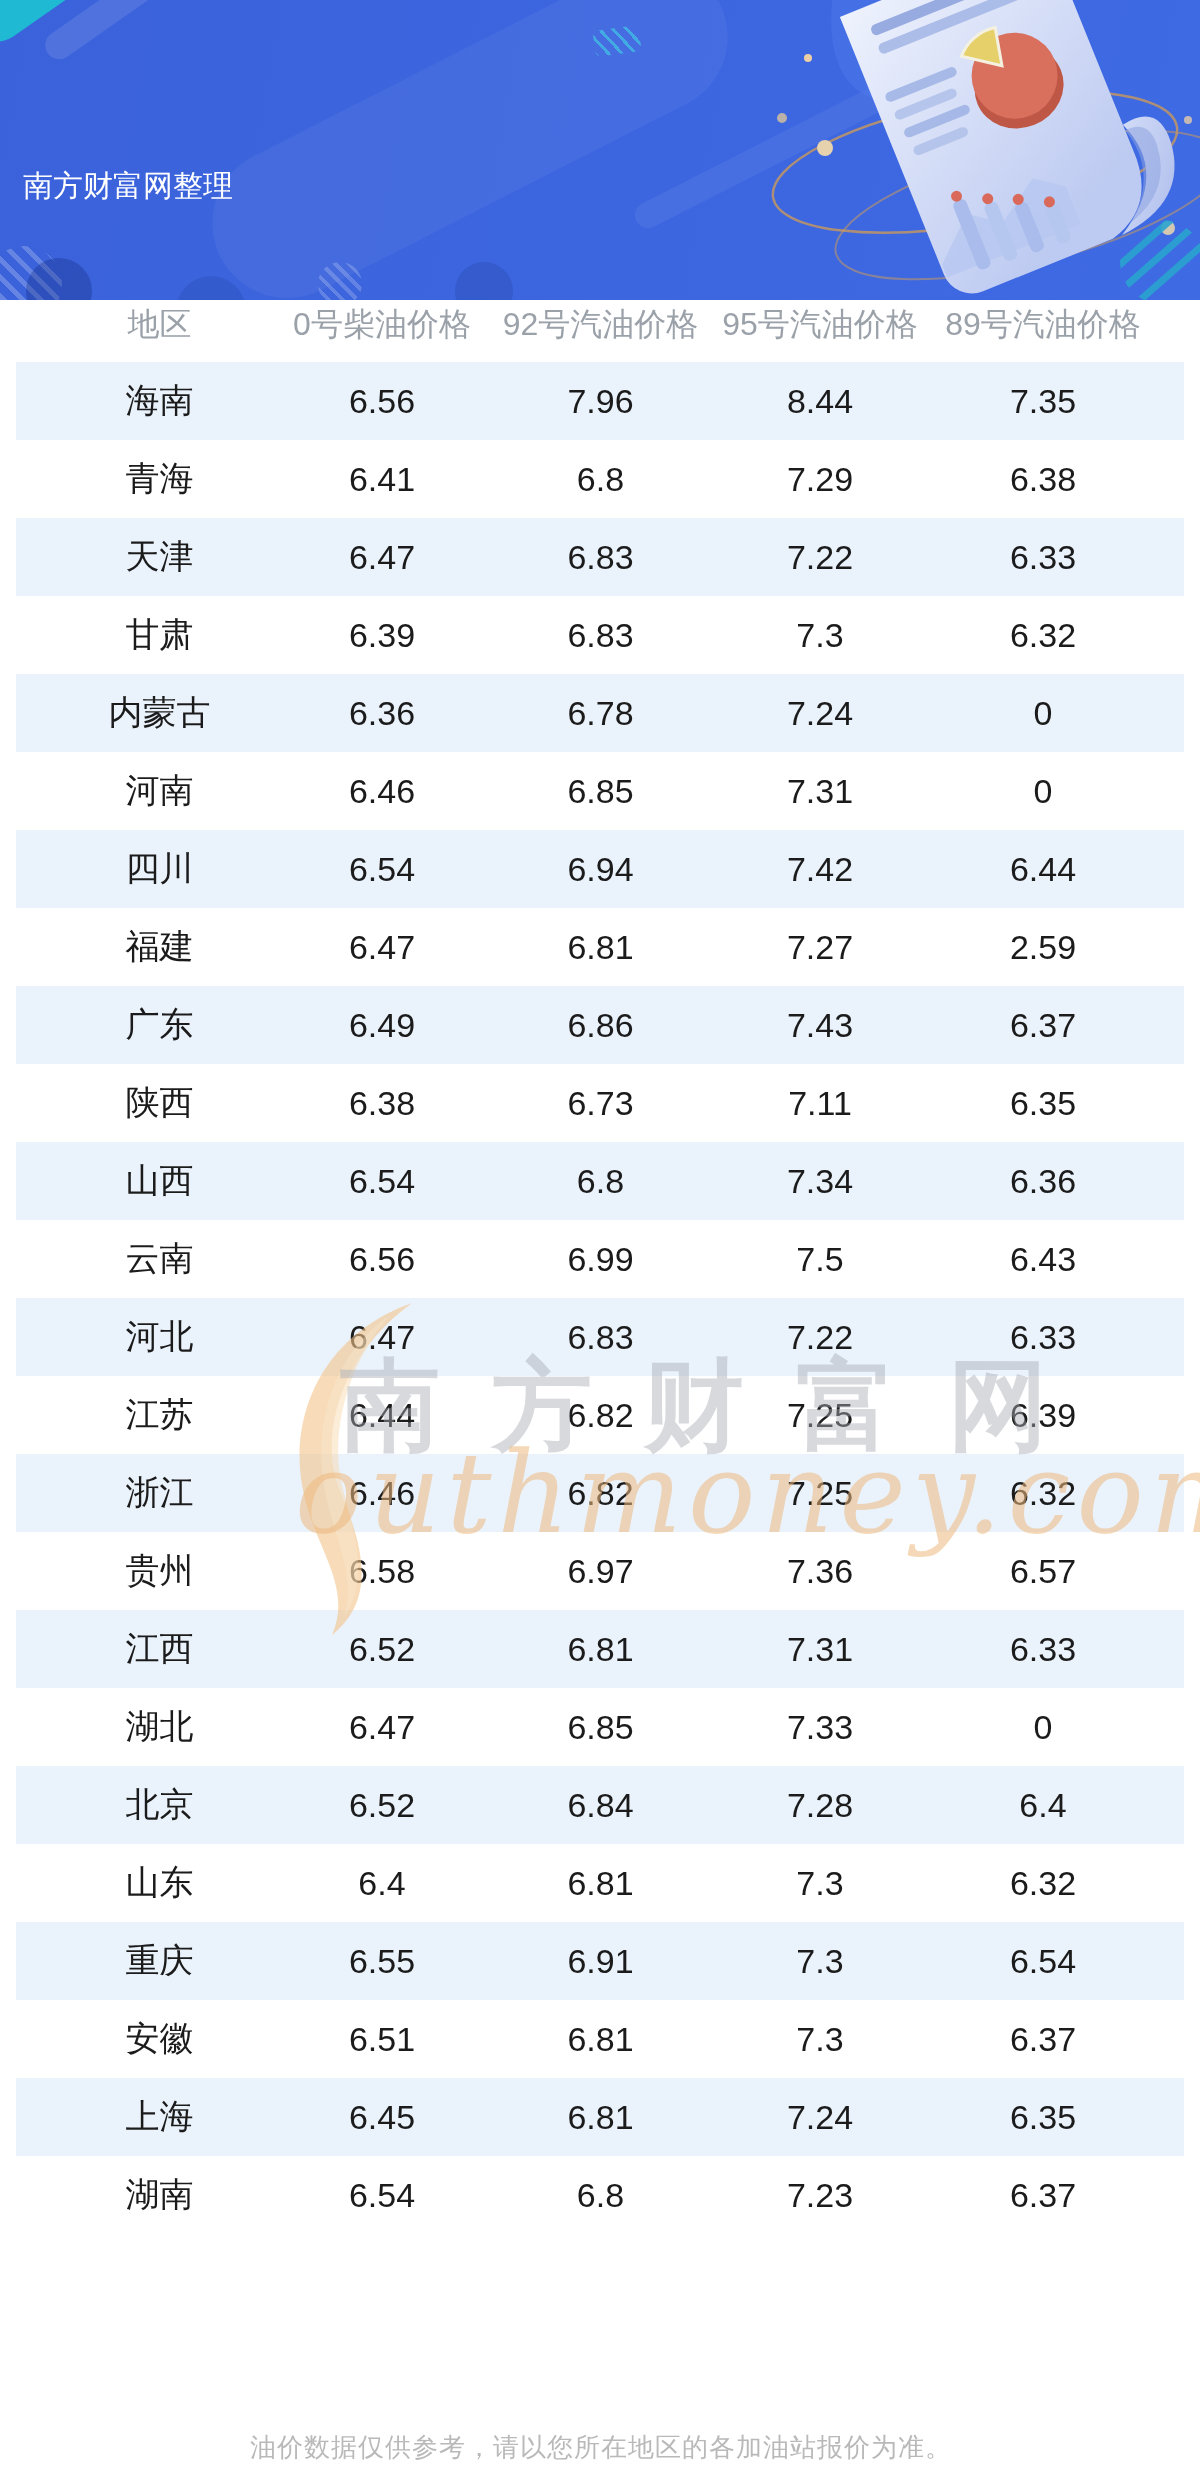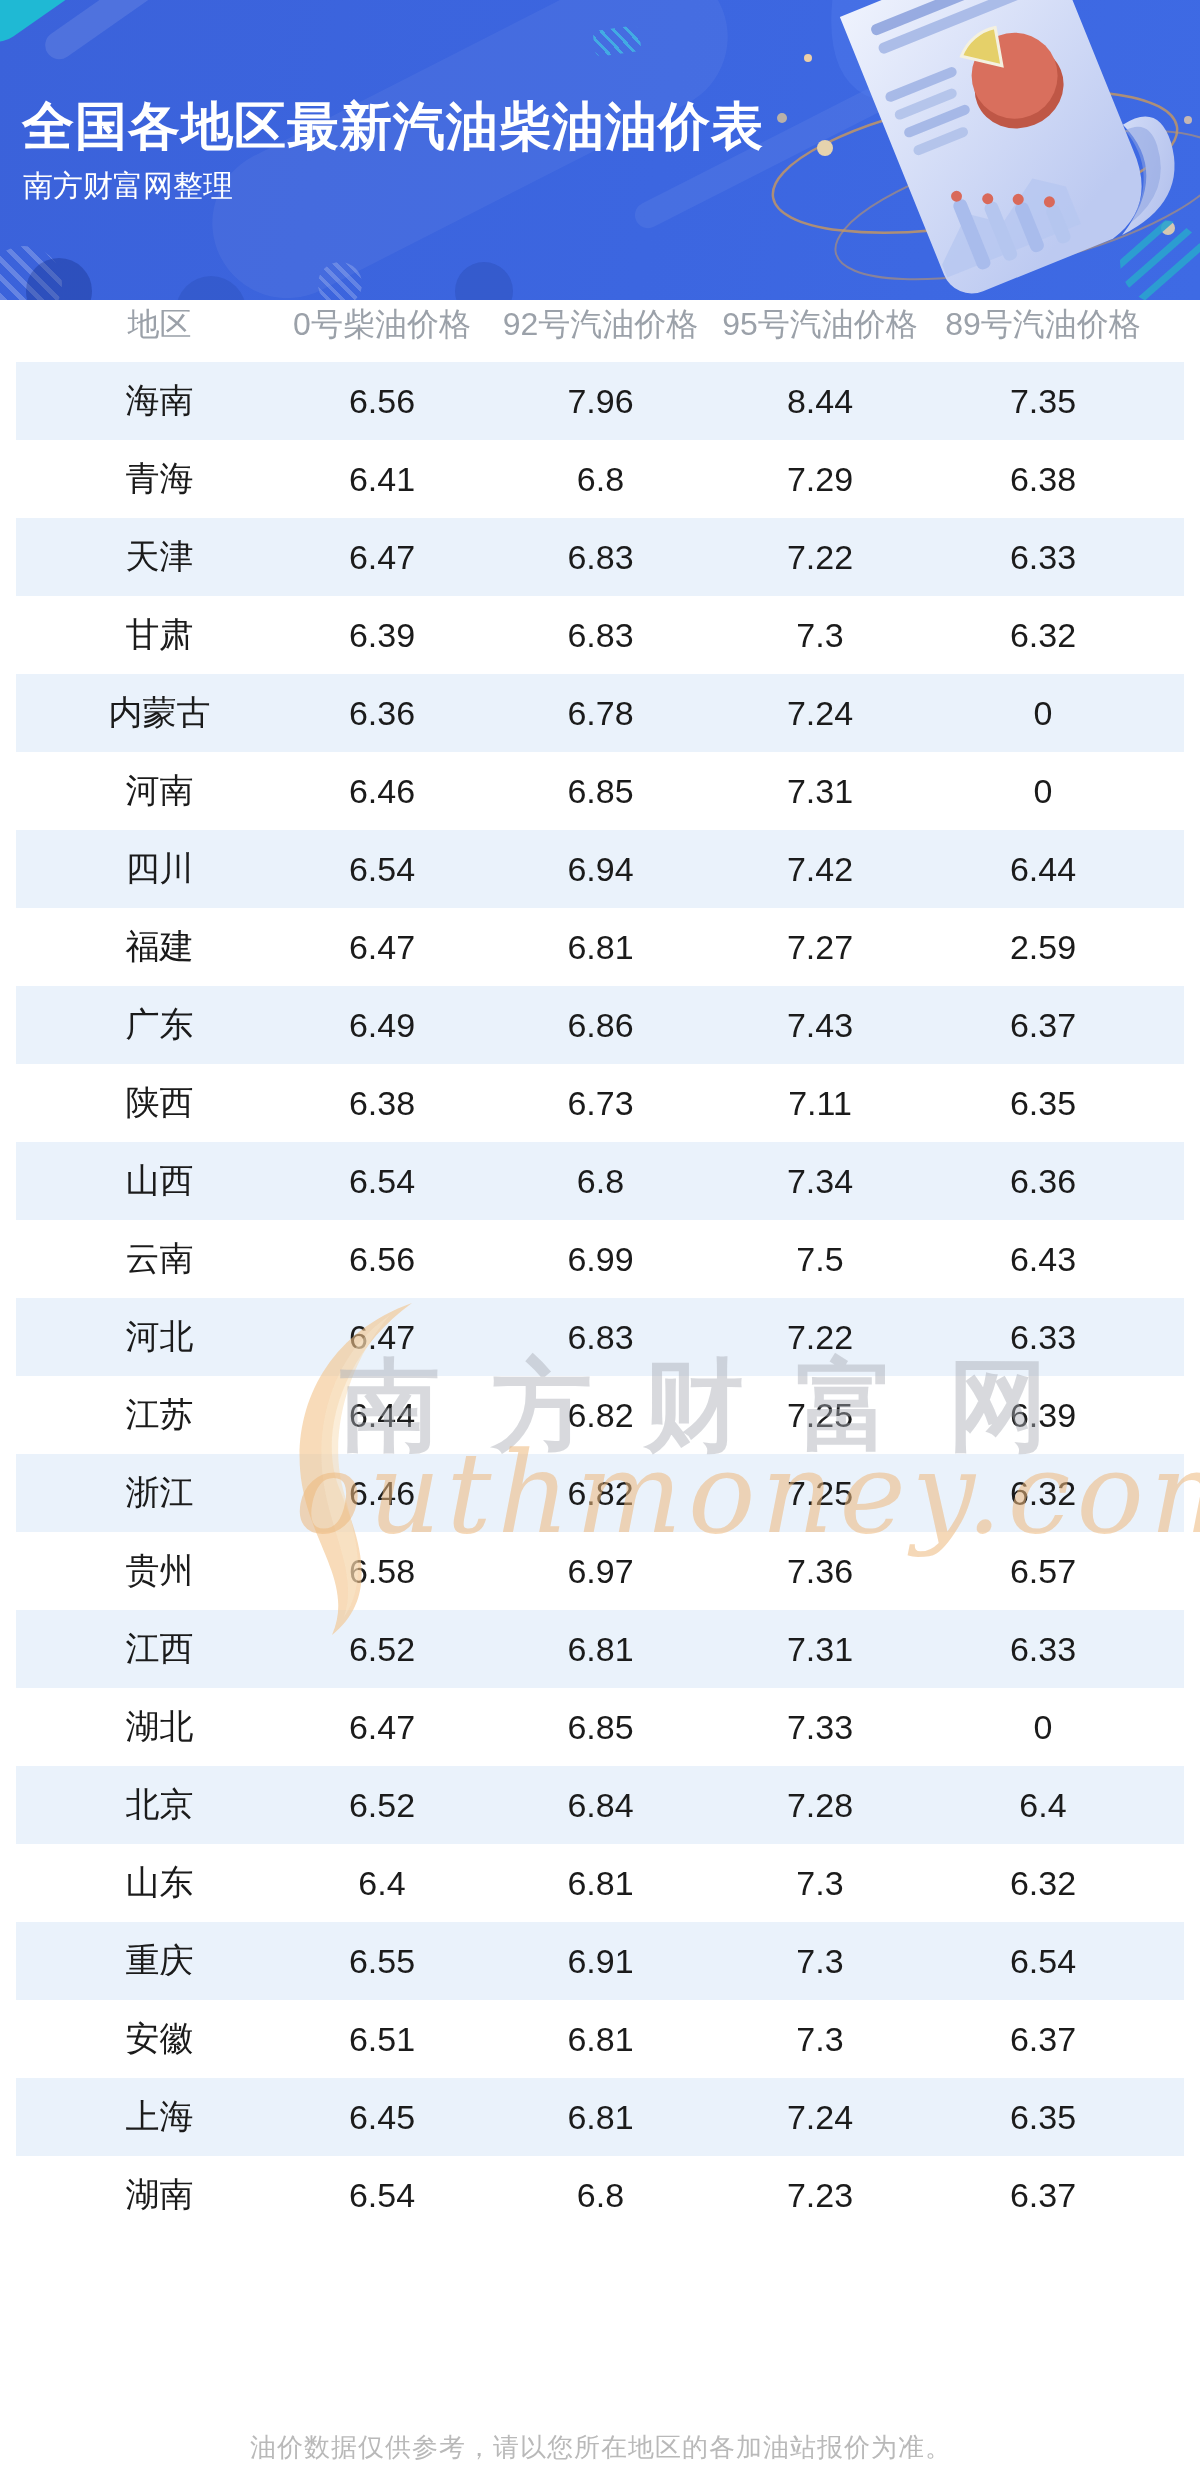--- a/index.html
+++ b/index.html
@@ -146,21 +146,20 @@
             <line x1="352" y1="316" x2="452" y2="228"></line>
             <line x1="328" y1="284" x2="428" y2="196"></line>
             <line x1="316" y1="268" x2="416" y2="180"></line>
           </g>
         </g>
       </g>
       <circle cx="38" cy="58" r="4" fill="#ffd9a0" opacity="0.9"></circle>
       <circle cx="418" cy="120" r="4" fill="#ffd9a0" opacity="0.7"></circle>
     </svg>
 
-    <div class="banner-title">全国各地区最新汽油柴油油价表</div>
     <div class="banner-subtitle">南方财富网整理</div>
   </div>
 
   <div class="table-wrap">
     <table>
       <colgroup>
           <col class="c1">
           <col class="c2">
           <col class="c3">
           <col class="c4">

